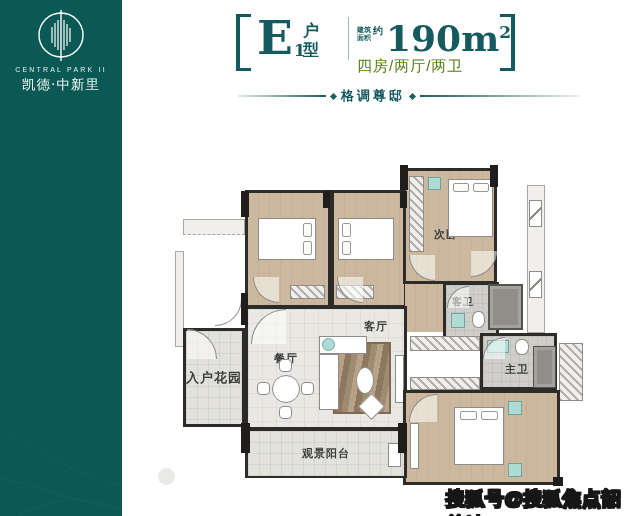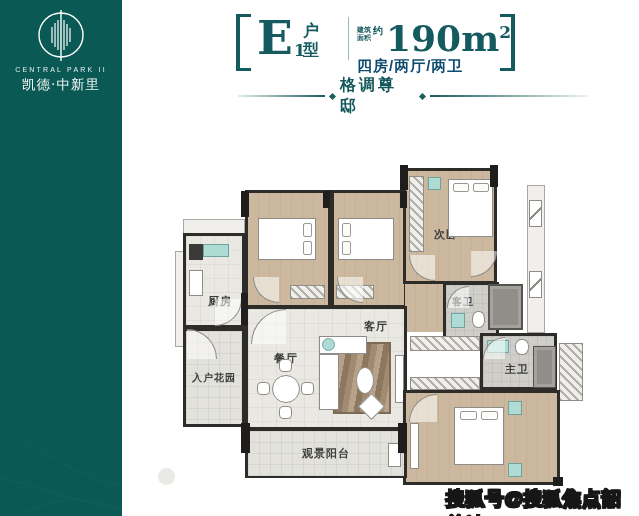--- a/index.html
+++ b/index.html
@@ -20,29 +20,29 @@
   .unit-code { position:absolute; left:257px; top:12px; font-family:"DejaVu Serif", serif; font-weight:bold; font-size:47px; line-height:52px; color:#155a5e; }
   .unit-code sub { font-size:17px; font-weight:bold; vertical-align:baseline; position:relative; top:2px; left:1px; }
   .unit-type { position:absolute; left:303px; top:21px; font-size:16px; font-weight:bold; line-height:19px; color:#155a5e; }
   .vdiv { position:absolute; left:348px; top:17px; width:1px; height:43px; background:#9cb8b6; }
   .area-wrap { position:absolute; left:357px; top:14px; white-space:nowrap; }
   .area-line { display:flex; align-items:flex-start; }
   .area-prefix { display:inline-block; font-size:7px; line-height:8px; color:#155a5e; font-weight:bold; margin-top:12px; }
   .area-approx { font-size:10px; color:#155a5e; font-weight:bold; margin:10px 3px 0 2px; }
   .area-value { font-family:"DejaVu Serif", serif; font-weight:bold; font-size:36px; line-height:36px; color:#155a5e; }
   .area-value sup { font-size:17px; }
-  .layout-desc { font-size:15px; font-weight:bold; letter-spacing:1px; color:#0c4a6e; margin-top:1px; }
+  .layout-desc { font-size:15px; font-weight:normal; letter-spacing:1px; color:#4d7c0f; margin-top:1px; }
 
   
   .tagline { position:absolute; left:238px; top:86px; width:350px; height:20px; display:flex; align-items:center; }
   .tl-line { height:2px; }
   .tl-line.left { width:88px; background:linear-gradient(to left, #1a5f5c, rgba(26,95,92,0.12)); }
   .tl-line.right { width:160px; background:linear-gradient(to right, #1a5f5c, rgba(26,95,92,0.08)); }
   .tl-dot { width:5px; height:5px; background:#1a5f5c; transform:rotate(45deg); margin:0 5px; }
-  .tl-text { font-size:16px; font-weight:bold; letter-spacing:3px; color:#14585b; }
+  .tl-text { font-size:13px; font-weight:bold; letter-spacing:3px; color:#14585b; }
 
   
   .plan { position:absolute; left:175px; top:145px; width:460px; height:345px; }
   .room { position:absolute; border:3px solid #2e2c29; }
   .lbl { font-size:11px; font-weight:600; color:#3d3d3c; letter-spacing:1px; white-space:nowrap; }
   .tile { background-color:#e9e8e3;
           background-image:linear-gradient(rgba(0,0,0,0.045) 1px, transparent 1px),
                            linear-gradient(90deg, rgba(0,0,0,0.045) 1px, transparent 1px);
           background-size:14px 14px; }
   .tile2 { background-color:#e2e1dc;
@@ -133,29 +133,23 @@
     <span class="tl-dot"></span>
     <span class="tl-line right"></span>
   </div>
 
   <div class="plan">
 
     <div class="strip" style="left:0;top:106px;width:9px;height:96px;"></div>
 
     <div class="strip" style="left:8px;top:74px;width:62px;height:16px;border-bottom:1px dashed #a9a7a2;"></div>
 
-    <div class="room tile" style="left:8px;top:88px;width:62px;height:95px;">
-      <span class="lbl" style="position:absolute;left:22px;bottom:16px;">厨房</span>
-      <div class="teal-accent" style="left:17px;top:8px;width:26px;height:13px;"></div>
-      <div style="position:absolute;left:3px;top:8px;width:14px;height:16px;background:#3a3a38;"></div>
-      <div class="furn" style="left:3px;top:34px;width:14px;height:26px;"></div>
-    </div>
 
     <div class="room tile2 center" style="left:8px;top:183px;width:62px;height:99px;">
-      <span class="lbl" style="font-size:10px;">入户花园</span>
+      <span class="lbl" style="font-size:13px;">入户花园</span>
     </div>
 
     <div class="room wood center" style="left:70px;top:45px;width:86px;height:118px;">
       <span class="lbl" style="margin-right:26px;">次卧</span>
       <div class="furn" style="left:10px;top:25px;width:58px;height:42px;">
         <div class="pillow" style="right:3px;top:4px;width:9px;height:14px;"></div>
         <div class="pillow" style="right:3px;top:22px;width:9px;height:14px;"></div>
       </div>
       <div class="hatch" style="position:absolute;left:42px;bottom:6px;width:35px;height:14px;"></div>
     </div>

